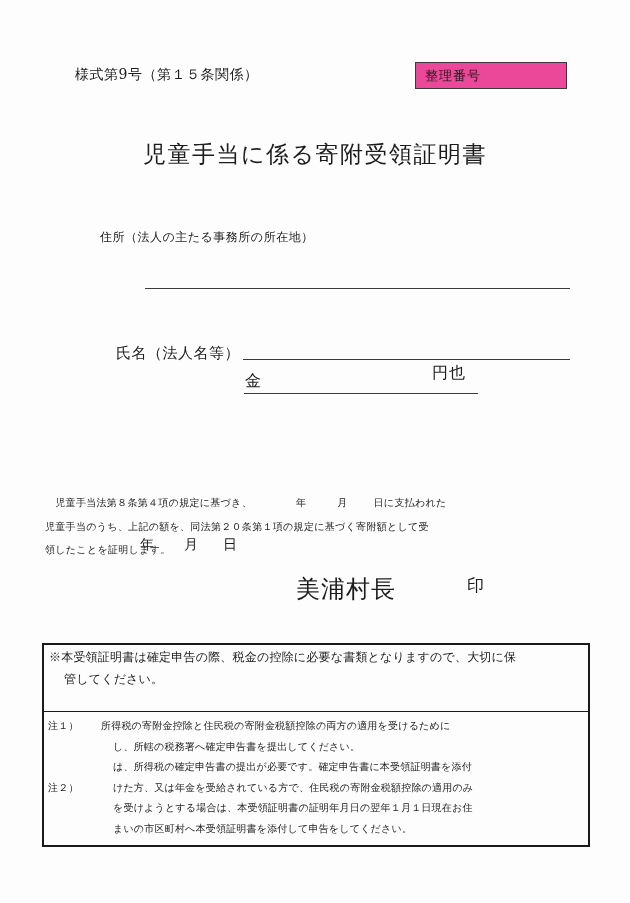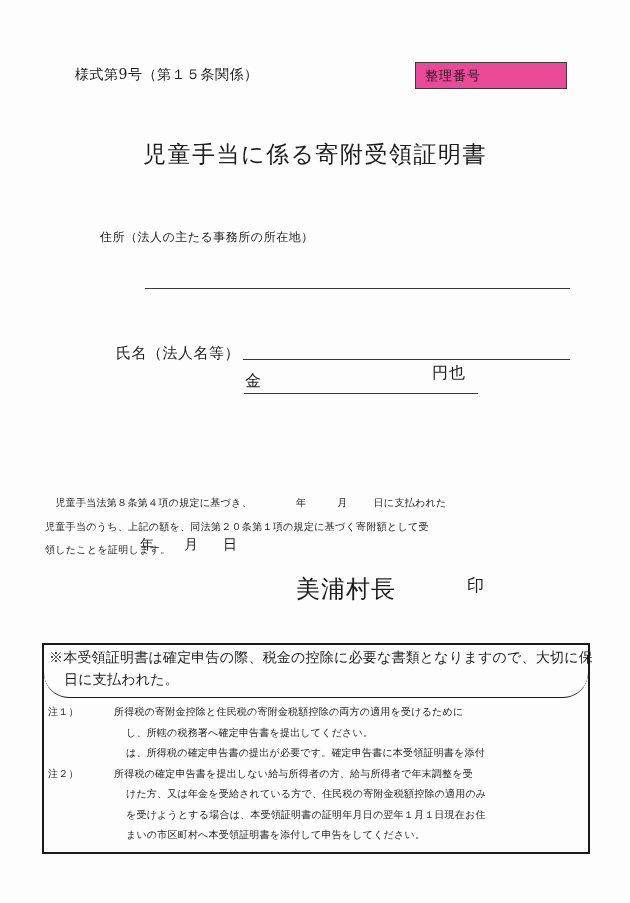--- a/index.html
+++ b/index.html
@@ -92,34 +92,34 @@
     font-size:17px;
   }
   
   .notice-box{
     position:absolute; left:42px; top:643px;
     width:544px;
     border:2px solid #1a1a1a;
     background:#fdfdfd;
   }
   .notice-important{
-    padding:2px 5px 7px 5px;
+    padding:2px 5px 21px 5px;
     border-bottom:1px solid #1a1a1a;
-    font-size:14px; line-height:21.5px; letter-spacing:0.2px;border-radius:25px;
+    font-size:12px; line-height:21.5px; letter-spacing:0.2px;
   }
   .notice-important .line{white-space:nowrap;}
   .notice-important .cont{padding-left:15px;}
   .notice-notes{
     padding:4px 4px 6px 4px;
     font-size:10px; line-height:20.5px; letter-spacing:0.2px;
   }
   .note-row{display:flex;}
   .note-label{width:53px; flex:0 0 53px; white-space:nowrap;}
   .note-lines{flex:1 1 auto;}
-  .note-lines .line{white-space:nowrap;margin-left:13px;}
+  .note-lines .line{white-space:nowrap;}
   .note-lines .cont{padding-left:12px;}
 </style>
 </head>
 <body>
 
 <div class="page">
 
   <div class="form-number">様式第9号（第１５条関係）</div>
 
   <div class="ref-box">
@@ -148,35 +148,34 @@
   <div class="date-line">
     <span>年</span><span class="m">月</span><span class="d">日</span>
   </div>
 
   <div class="issuer">美浦村長</div>
   <div class="seal">印</div>
 
   <div class="notice-box">
     <div class="notice-important">
       <div class="line">※本受領証明書は確定申告の際、税金の控除に必要な書類となりますので、大切に保</div>
-      <div class="line cont">日に支払われた。</div>
+      <div class="line cont">管してください。</div>
     </div>
     <div class="notice-notes">
       <div class="note-row">
         <span class="note-label">注１）</span>
         <div class="note-lines">
           <div class="line">所得税の寄附金控除と住民税の寄附金税額控除の両方の適用を受けるために</div>
           <div class="line cont">し、所轄の税務署へ確定申告書を提出してください。</div>
           <div class="line cont">は、所得税の確定申告書の提出が必要です。確定申告書に本受領証明書を添付</div>
         </div>
       </div>
       <div class="note-row">
         <span class="note-label">注２）</span>
         <div class="note-lines">
-          <div class="line">所得税の確定申告書を提出しない給与所得者の方、給与所得者で年末調整を受</div>
           <div class="line cont">けた方、又は年金を受給されている方で、住民税の寄附金税額控除の適用のみ</div>
           <div class="line cont">を受けようとする場合は、本受領証明書の証明年月日の翌年１月１日現在お住</div>
           <div class="line cont">まいの市区町村へ本受領証明書を添付して申告をしてください。</div>
         </div>
       </div>
     </div>
   </div>
 
 </div>
 

